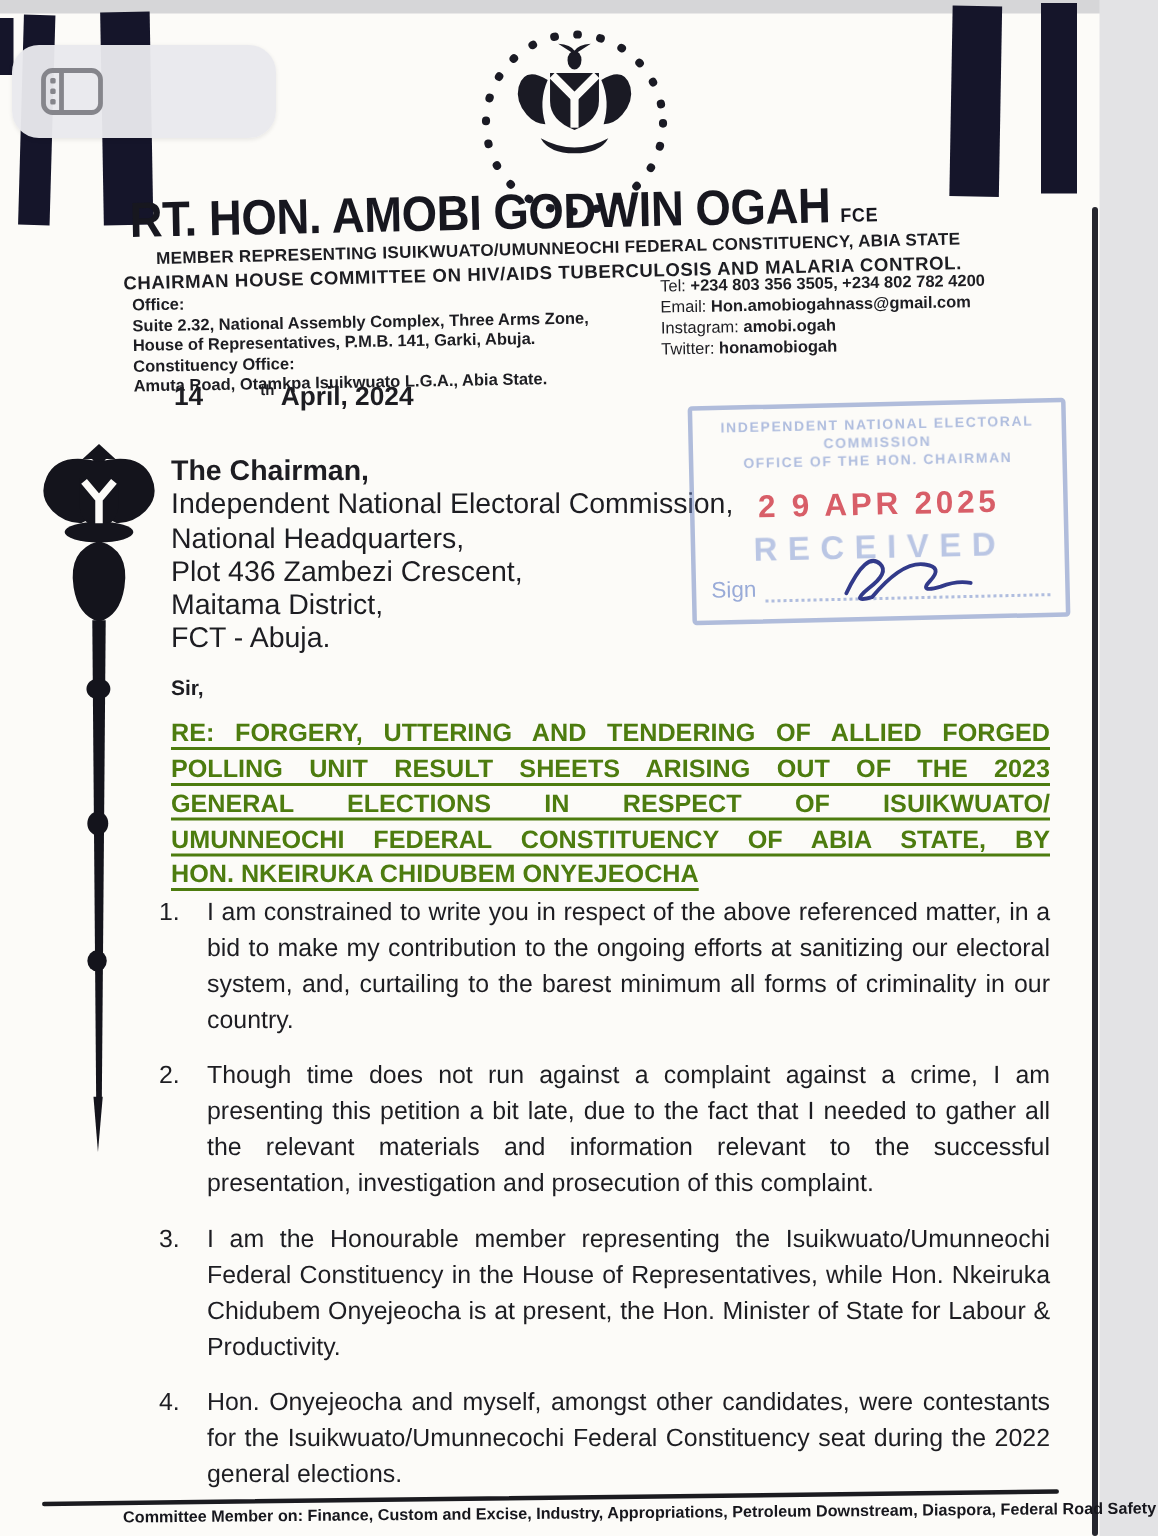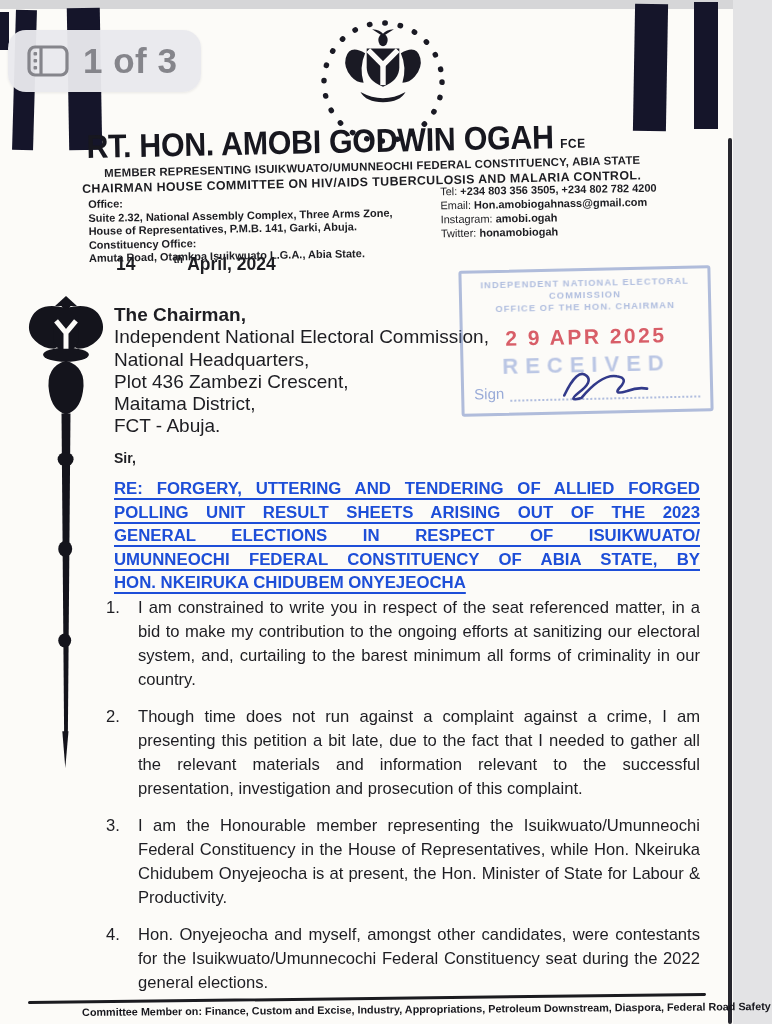--- a/index.html
+++ b/index.html
@@ -46,21 +46,21 @@
   
   .mace{left:16px;top:292px;width:100px;height:478px;}
 
   
   .date-line{left:116px;top:254px;font-size:17.5px;font-weight:700;}
   .date-line sup{font-size:10px;margin-left:38px;}
   .recipient{left:114px;top:304px;font-size:19px;line-height:22.3px;}
   .recipient .r0{font-weight:700;}
   .salutation{left:114px;top:450px;font-size:14px;font-weight:bold;}
   .subject{left:114px;top:477px;width:586px;font-size:16.8px;font-weight:700;
-    line-height:23.5px;color:#1d4ed8;}
+    line-height:23.5px;color:#4d7c0f;}
   .subject .sline{text-decoration:underline;text-underline-offset:3.5px;
     text-decoration-thickness:1.5px;}
   .subject .just{text-align:justify;text-align-last:justify;}
   .body-list{left:106px;top:596px;width:594px;font-size:16.6px;line-height:24px;
     color:#1d1d22;}
   .para{display:flex;gap:7px;margin-bottom:13px;}
   .para .num{flex:none;width:25px;}
   .para .ptext{text-align:justify;}
 
   
@@ -114,21 +114,20 @@
   </div>
 
   <div class="abs badge">
     <svg width="44" height="36" viewBox="0 0 44 36">
       <rect x="3" y="4" width="38" height="28" rx="6" fill="none" stroke="#85858b" stroke-width="3.2"></rect>
       <line x1="15" y1="5" x2="15" y2="31" stroke="#85858b" stroke-width="3.2"></line>
       <rect x="7.5" y="9" width="3.6" height="3.6" rx="1" fill="#85858b"></rect>
       <rect x="7.5" y="16" width="3.6" height="3.6" rx="1" fill="#85858b"></rect>
       <rect x="7.5" y="23" width="3.6" height="3.6" rx="1" fill="#85858b"></rect>
     </svg>
-    <span class="badge-text">1 of 3</span>
   </div>
 
   <div class="abs lh-name">
     <span>RT. HON. AMOBI GODWIN OGAH</span><span class="suffix">FCE</span>
   </div>
   <div class="abs lh-sub1">MEMBER REPRESENTING ISUIKWUATO/UMUNNEOCHI FEDERAL CONSTITUENCY, ABIA STATE</div>
   <div class="abs lh-sub2">CHAIRMAN HOUSE COMMITTEE ON HIV/AIDS TUBERCULOSIS AND MALARIA CONTROL.</div>
 
   <div class="abs lh-office">
     <div class="lbl">Office:</div>
@@ -202,21 +201,21 @@
     <div class="sline just">RE: FORGERY, UTTERING AND TENDERING OF ALLIED FORGED</div>
     <div class="sline just">POLLING UNIT RESULT SHEETS ARISING OUT OF THE 2023</div>
     <div class="sline just">GENERAL ELECTIONS IN RESPECT OF ISUIKWUATO/</div>
     <div class="sline just">UMUNNEOCHI FEDERAL CONSTITUENCY OF ABIA STATE, BY</div>
     <div class="sline">HON. NKEIRUKA CHIDUBEM ONYEJEOCHA</div>
   </div>
 
   <div class="abs body-list">
     <div class="para">
       <span class="num">1.</span>
-      <div class="ptext">I am constrained to write you in respect of the seat referenced matter, in a bid to make my contribution to the ongoing efforts at sanitizing our electoral system, and, curtailing to the barest minimum all forms of criminality in our country.</div>
+      <div class="ptext">I am constrained to write you in respect of the above referenced matter, in a bid to make my contribution to the ongoing efforts at sanitizing our electoral system, and, curtailing to the barest minimum all forms of criminality in our country.</div>
     </div>
     <div class="para">
       <span class="num">2.</span>
       <div class="ptext">Though time does not run against a complaint against a crime, I am presenting this petition a bit late, due to the fact that I needed to gather all the relevant materials and information relevant to the successful presentation, investigation and prosecution of this complaint.</div>
     </div>
     <div class="para">
       <span class="num">3.</span>
       <div class="ptext">I am the Honourable member representing the Isuikwuato/Umunneochi Federal Constituency in the House of Representatives, while Hon. Nkeiruka Chidubem Onyejeocha is at present, the Hon. Minister of State for Labour &amp; Productivity.</div>
     </div>
     <div class="para">

